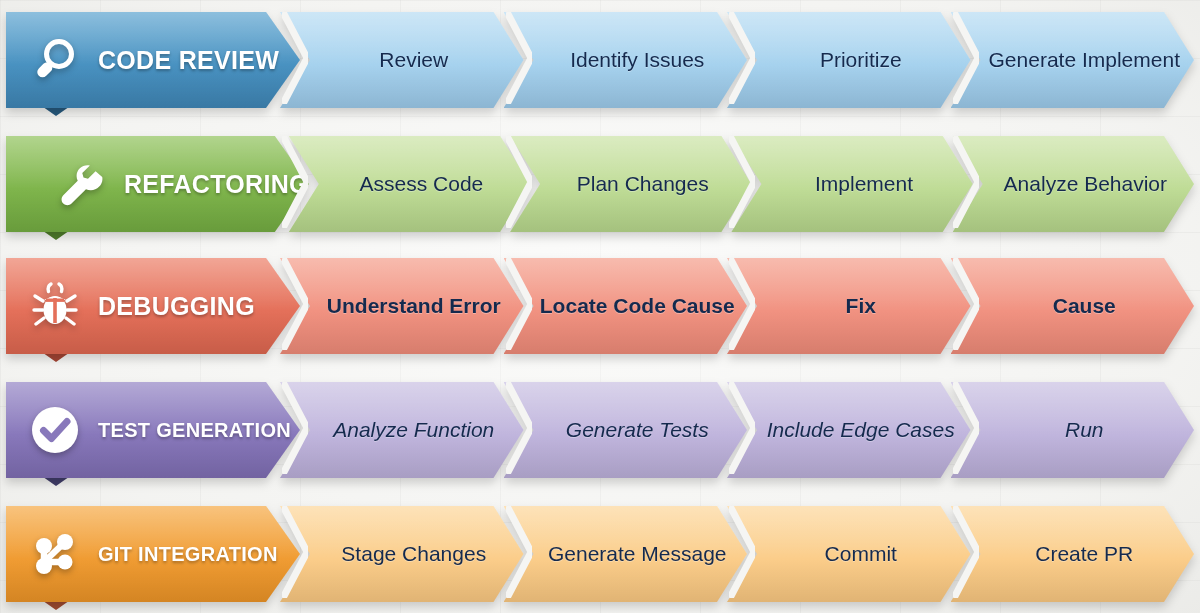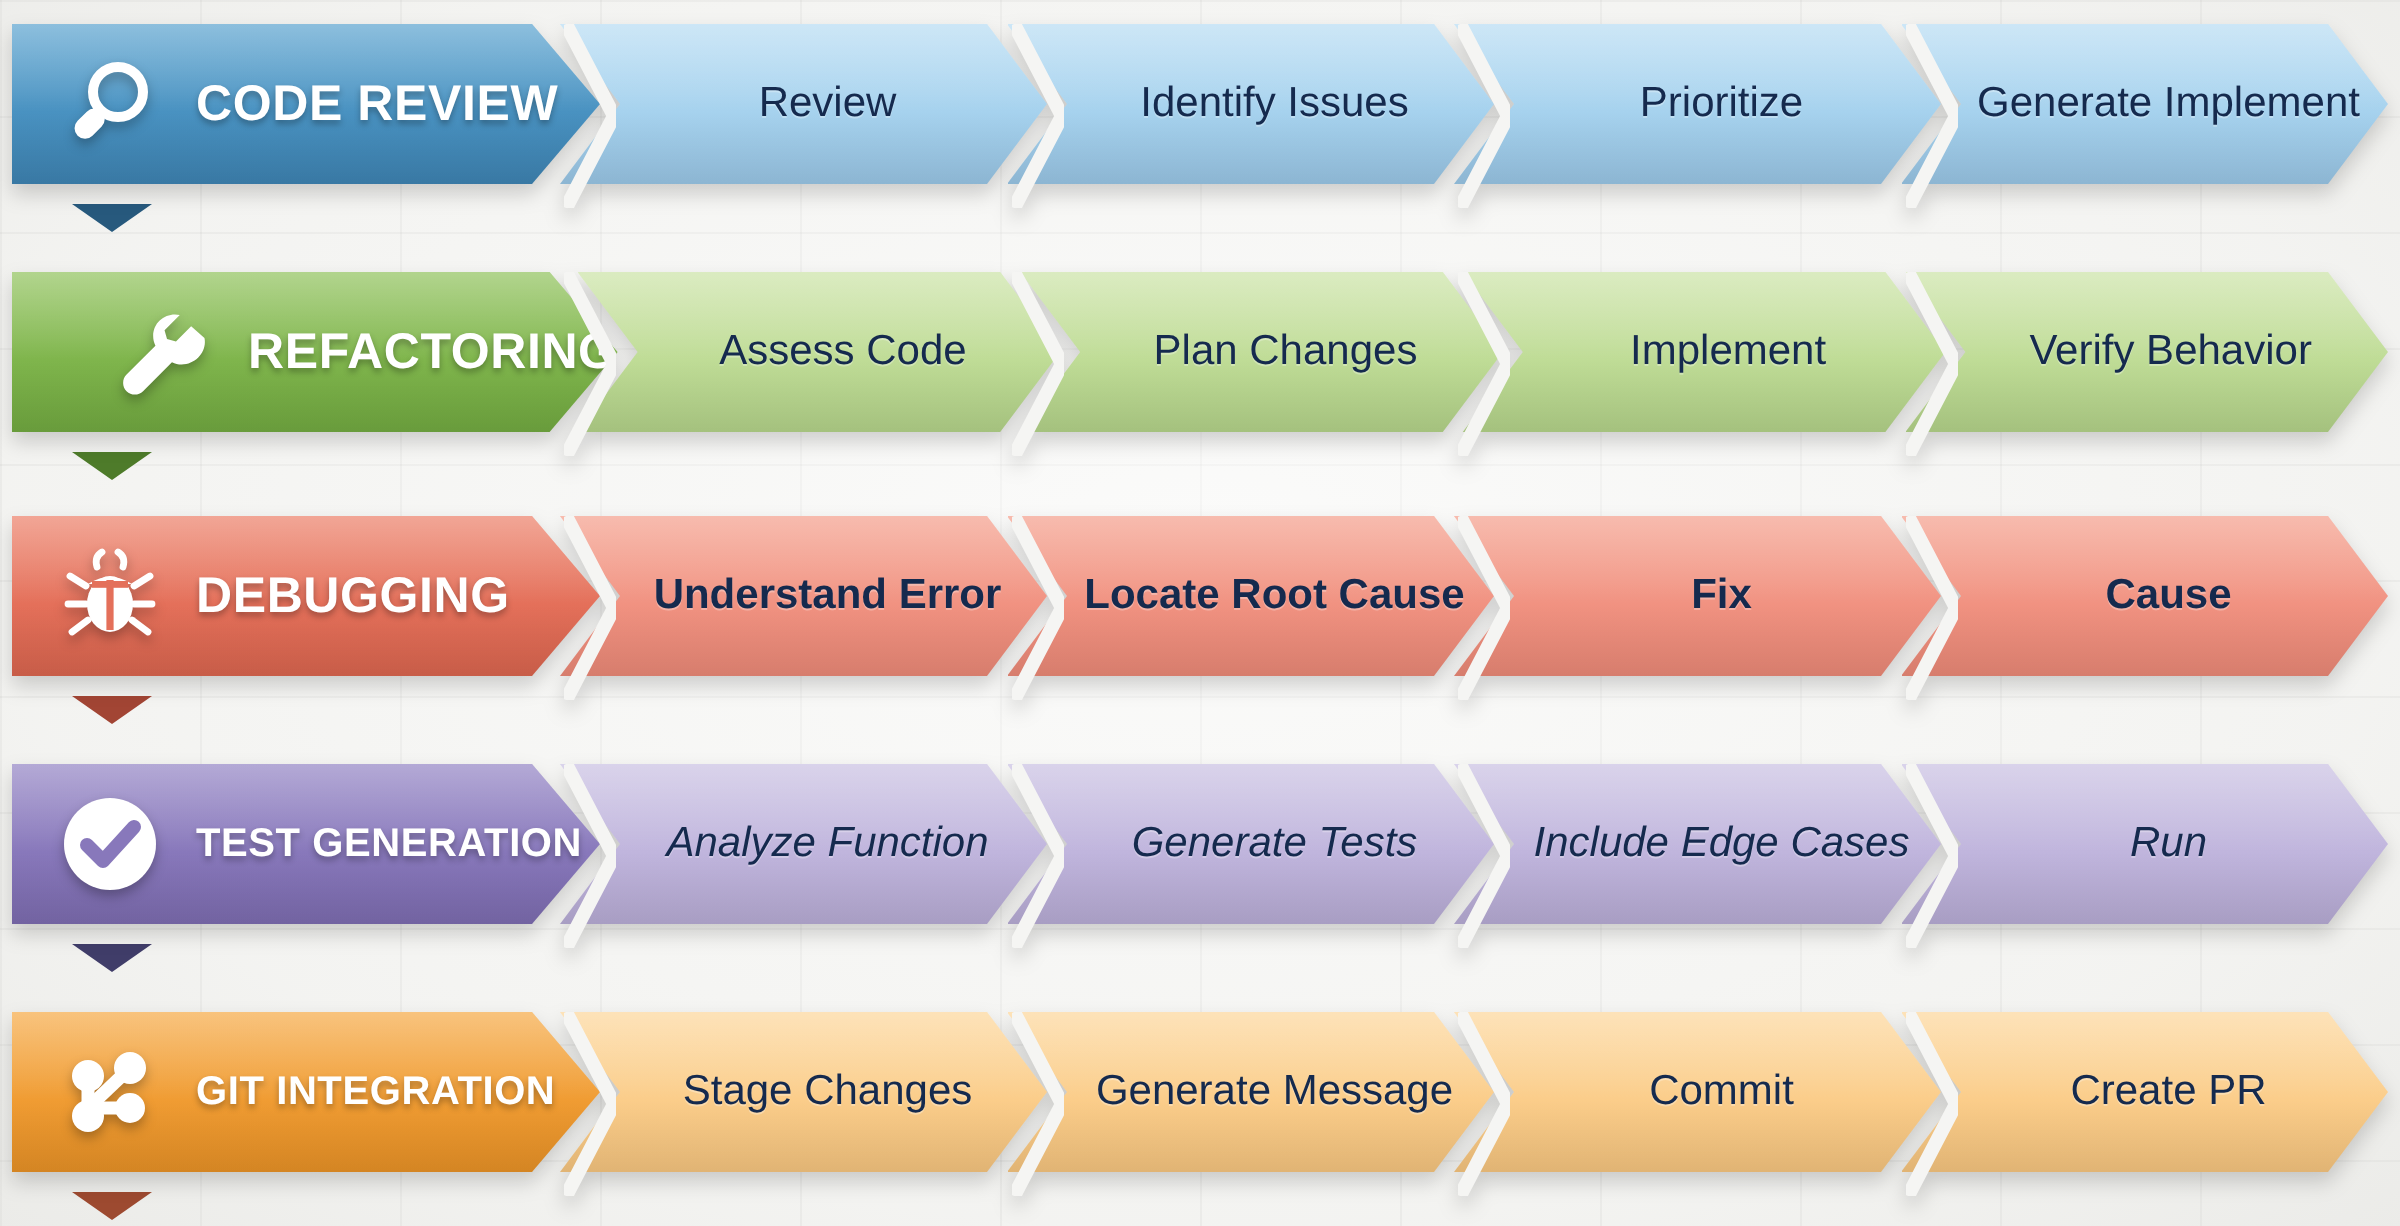--- a/index.html
+++ b/index.html
@@ -68,21 +68,21 @@
     width: 1188px;
     height: 92px;
     display: flex;
     z-index: 2;
     filter: drop-shadow(0 5px 5px rgba(0,0,0,0.17));
   }
 
   
   .seg {
     position: relative;
-    height: 80px;
+    height: 96px;
     display: flex;
     align-items: center;
     box-sizing: border-box;
     text-align: right;
   }
 
   .seg-head {
     flex: 0 0 294px;
     padding-left: 22px;
     gap: 16px;
@@ -242,21 +242,21 @@
         <div class="seg seg-step">
           <span class="step-label">Assess Code</span>
         </div>
         <div class="seg seg-step">
           <span class="step-label">Plan Changes</span>
         </div>
         <div class="seg seg-step">
           <span class="step-label">Implement</span>
         </div>
         <div class="seg seg-step last">
-          <span class="step-label">Verify Behavior</span>
+          <span class="step-label">Analyze Behavior</span>
         </div>
         <div class="chev" style="left: 276px;"><svg width="26" height="92" viewBox="0 0 26 92" preserveAspectRatio="none">
         <path d="M2 0 L24 46 L2 92 L0 92 L0 0 Z" fill="none"></path>
         <path d="M1 0 L25 46 L1 92" fill="none" stroke="#f5f5f3" stroke-width="7"></path>
       </svg></div>
         <div class="chev" style="left: 500px;"><svg width="26" height="92" viewBox="0 0 26 92" preserveAspectRatio="none">
         <path d="M2 0 L24 46 L2 92 L0 92 L0 0 Z" fill="none"></path>
         <path d="M1 0 L25 46 L1 92" fill="none" stroke="#f5f5f3" stroke-width="7"></path>
       </svg></div>
         <div class="chev" style="left: 723px;"><svg width="26" height="92" viewBox="0 0 26 92" preserveAspectRatio="none">
@@ -288,21 +288,21 @@
       <path d="M37 29 L46 29" stroke="#fff" stroke-width="3.4" stroke-linecap="round"></path>
       <path d="M36 37 L44 43" stroke="#fff" stroke-width="3.4" stroke-linecap="round"></path>
     </svg>
           </span>
           <span class="head-label">DEBUGGING</span>
         </div>
         <div class="seg seg-step">
           <span class="step-label">Understand Error</span>
         </div>
         <div class="seg seg-step">
-          <span class="step-label">Locate Root Cause</span>
+          <span class="step-label">Locate Code Cause</span>
         </div>
         <div class="seg seg-step">
           <span class="step-label">Fix</span>
         </div>
         <div class="seg seg-step last">
           <span class="step-label">Cause</span>
         </div>
         <div class="chev" style="left: 276px;"><svg width="26" height="92" viewBox="0 0 26 92" preserveAspectRatio="none">
         <path d="M2 0 L24 46 L2 92 L0 92 L0 0 Z" fill="none"></path>
         <path d="M1 0 L25 46 L1 92" fill="none" stroke="#f5f5f3" stroke-width="7"></path>

